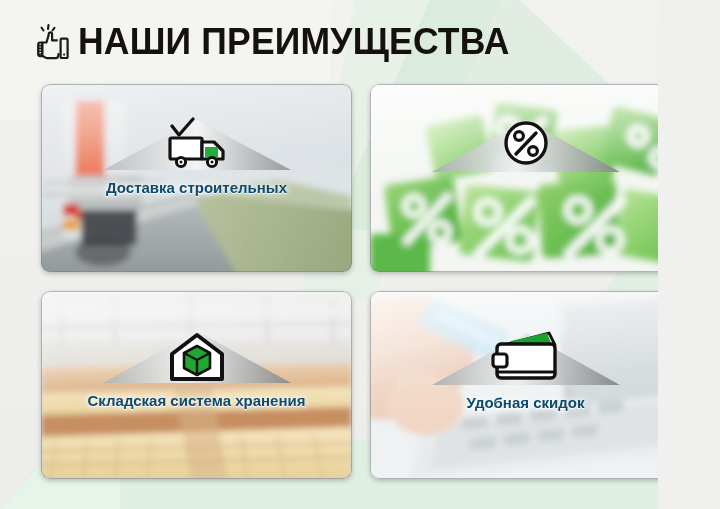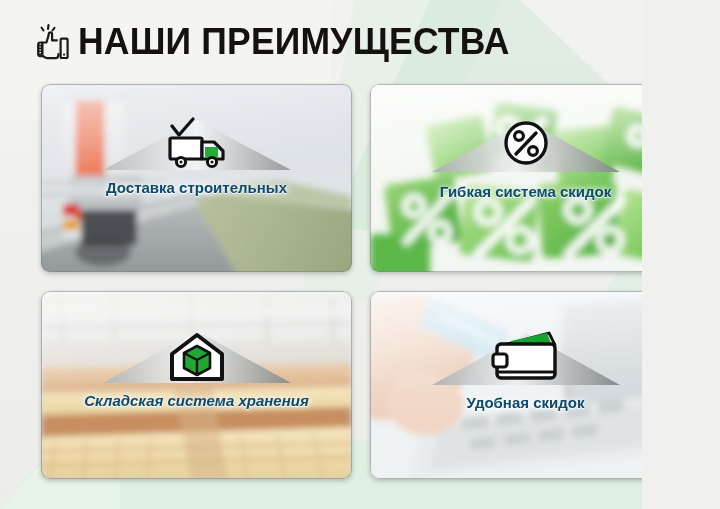--- a/index.html
+++ b/index.html
@@ -1,21 +1,21 @@
 <!DOCTYPE html>
 <html><head>
 <meta charset="utf-8">
 <style>
   html,body{margin:0;padding:0;}
   body{
     width:720px;height:509px;overflow:hidden;
     font-family:"Liberation Sans","DejaVu Sans",sans-serif;
     background:#f0f0ee;
   }
-  #stage{position:relative;width:642px;height:509px;background:#efefec;overflow:hidden;}
+  #stage{position:relative;width:642px;height:509px;background:#efefec;overflow:hidden;padding-left:16px;}
 
   
   .bg-layer{position:absolute;inset:0;overflow:hidden;}
   .bg-svg{position:absolute;left:0;top:0;width:720px;height:509px;}
 
   
   .header{position:absolute;left:0;top:0;width:720px;height:82px;}
   .thumb-icon{position:absolute;left:30px;top:22px;width:44px;height:44px;}
   .page-title{
     position:absolute;left:78px;top:19px;
@@ -36,21 +36,21 @@
 
   
   .cards{position:absolute;left:41px;top:84px;width:640px;height:395px;}
   .card{
     position:absolute;width:311px;height:188px;border-radius:9px;
     overflow:hidden;background:#d9dde0;
     box-shadow:0 2px 5px rgba(0,0,0,.22), 0 0 0 1px rgba(255,255,255,.35) inset;
   }
   .card.c1{left:0;top:0;}
   .card.c2{left:329px;top:0;}
-  .card.c3{left:0;top:207px;font-style:italic;}
+  .card.c3{left:0;top:207px;}
   .card.c4{left:329px;top:207px;}
 
   .photo{position:absolute;inset:0;}
   .photo svg{position:absolute;left:0;top:0;width:100%;height:100%;}
   .glare{
     position:absolute;inset:0;
     background:linear-gradient(175deg,rgba(255,255,255,.72) 0%,rgba(255,255,255,.42) 26%,rgba(255,255,255,.10) 48%,rgba(255,255,255,0) 62%);
     pointer-events:none;
   }
   .card-inner-ring{
@@ -271,23 +271,20 @@
           </defs>
           <polygon points="95,6 189,58 1,58" fill="url(#tri2)" opacity="0.9"></polygon>
           <circle cx="95" cy="29" r="20" fill="#ffffff" stroke="#111" stroke-width="3.4"></circle>
           <g stroke="#111" stroke-width="3.4" stroke-linecap="round">
             <path d="M105 19 L85 40"></path>
           </g>
           <circle cx="88" cy="22" r="4.4" fill="none" stroke="#111" stroke-width="3.2"></circle>
           <circle cx="102" cy="37" r="4.4" fill="none" stroke="#111" stroke-width="3.2"></circle>
         </svg>
       </span>
-      <div class="card-label">
-        <div>Гибкая система скидок</div>
-      </div>
       <div class="card-inner-ring"></div>
     </div>
 
     <div class="card c3">
       <div class="photo">
         <svg viewBox="0 0 311 188" preserveAspectRatio="none">
           <defs>
             <filter id="blur3">
                 <feGaussianBlur stdDeviation="3.0"></feGaussianBlur>
               </filter>

